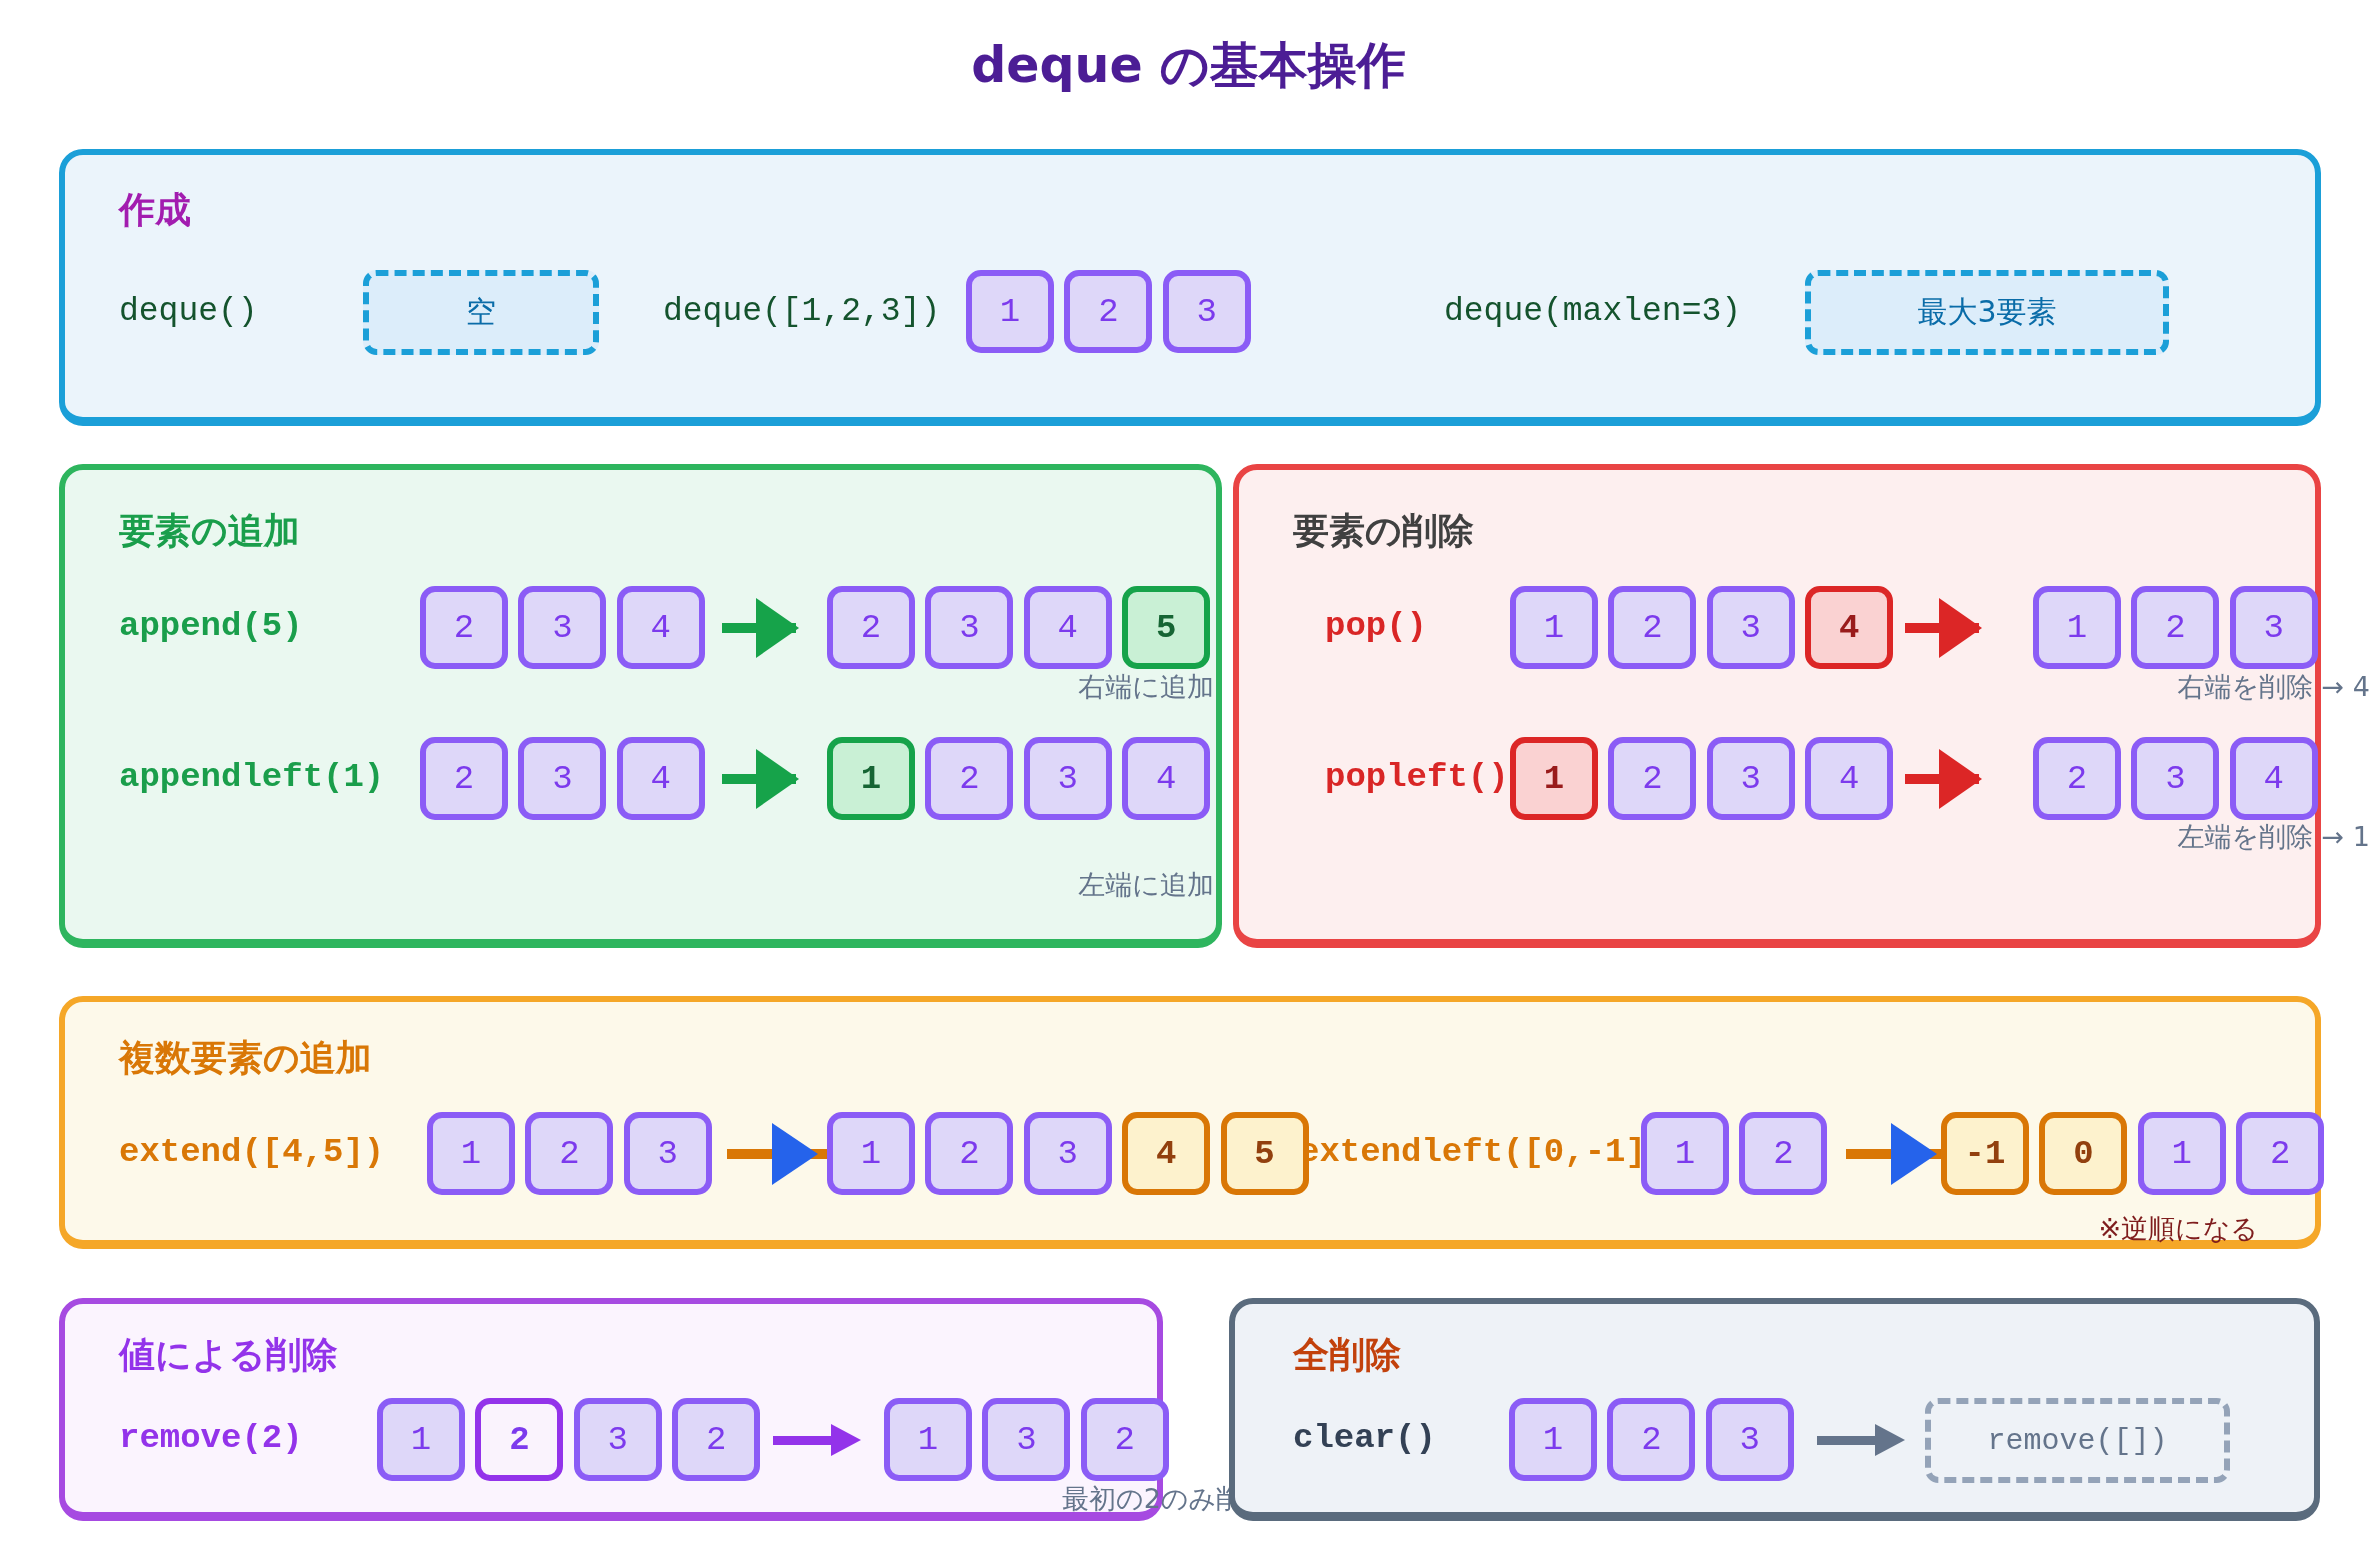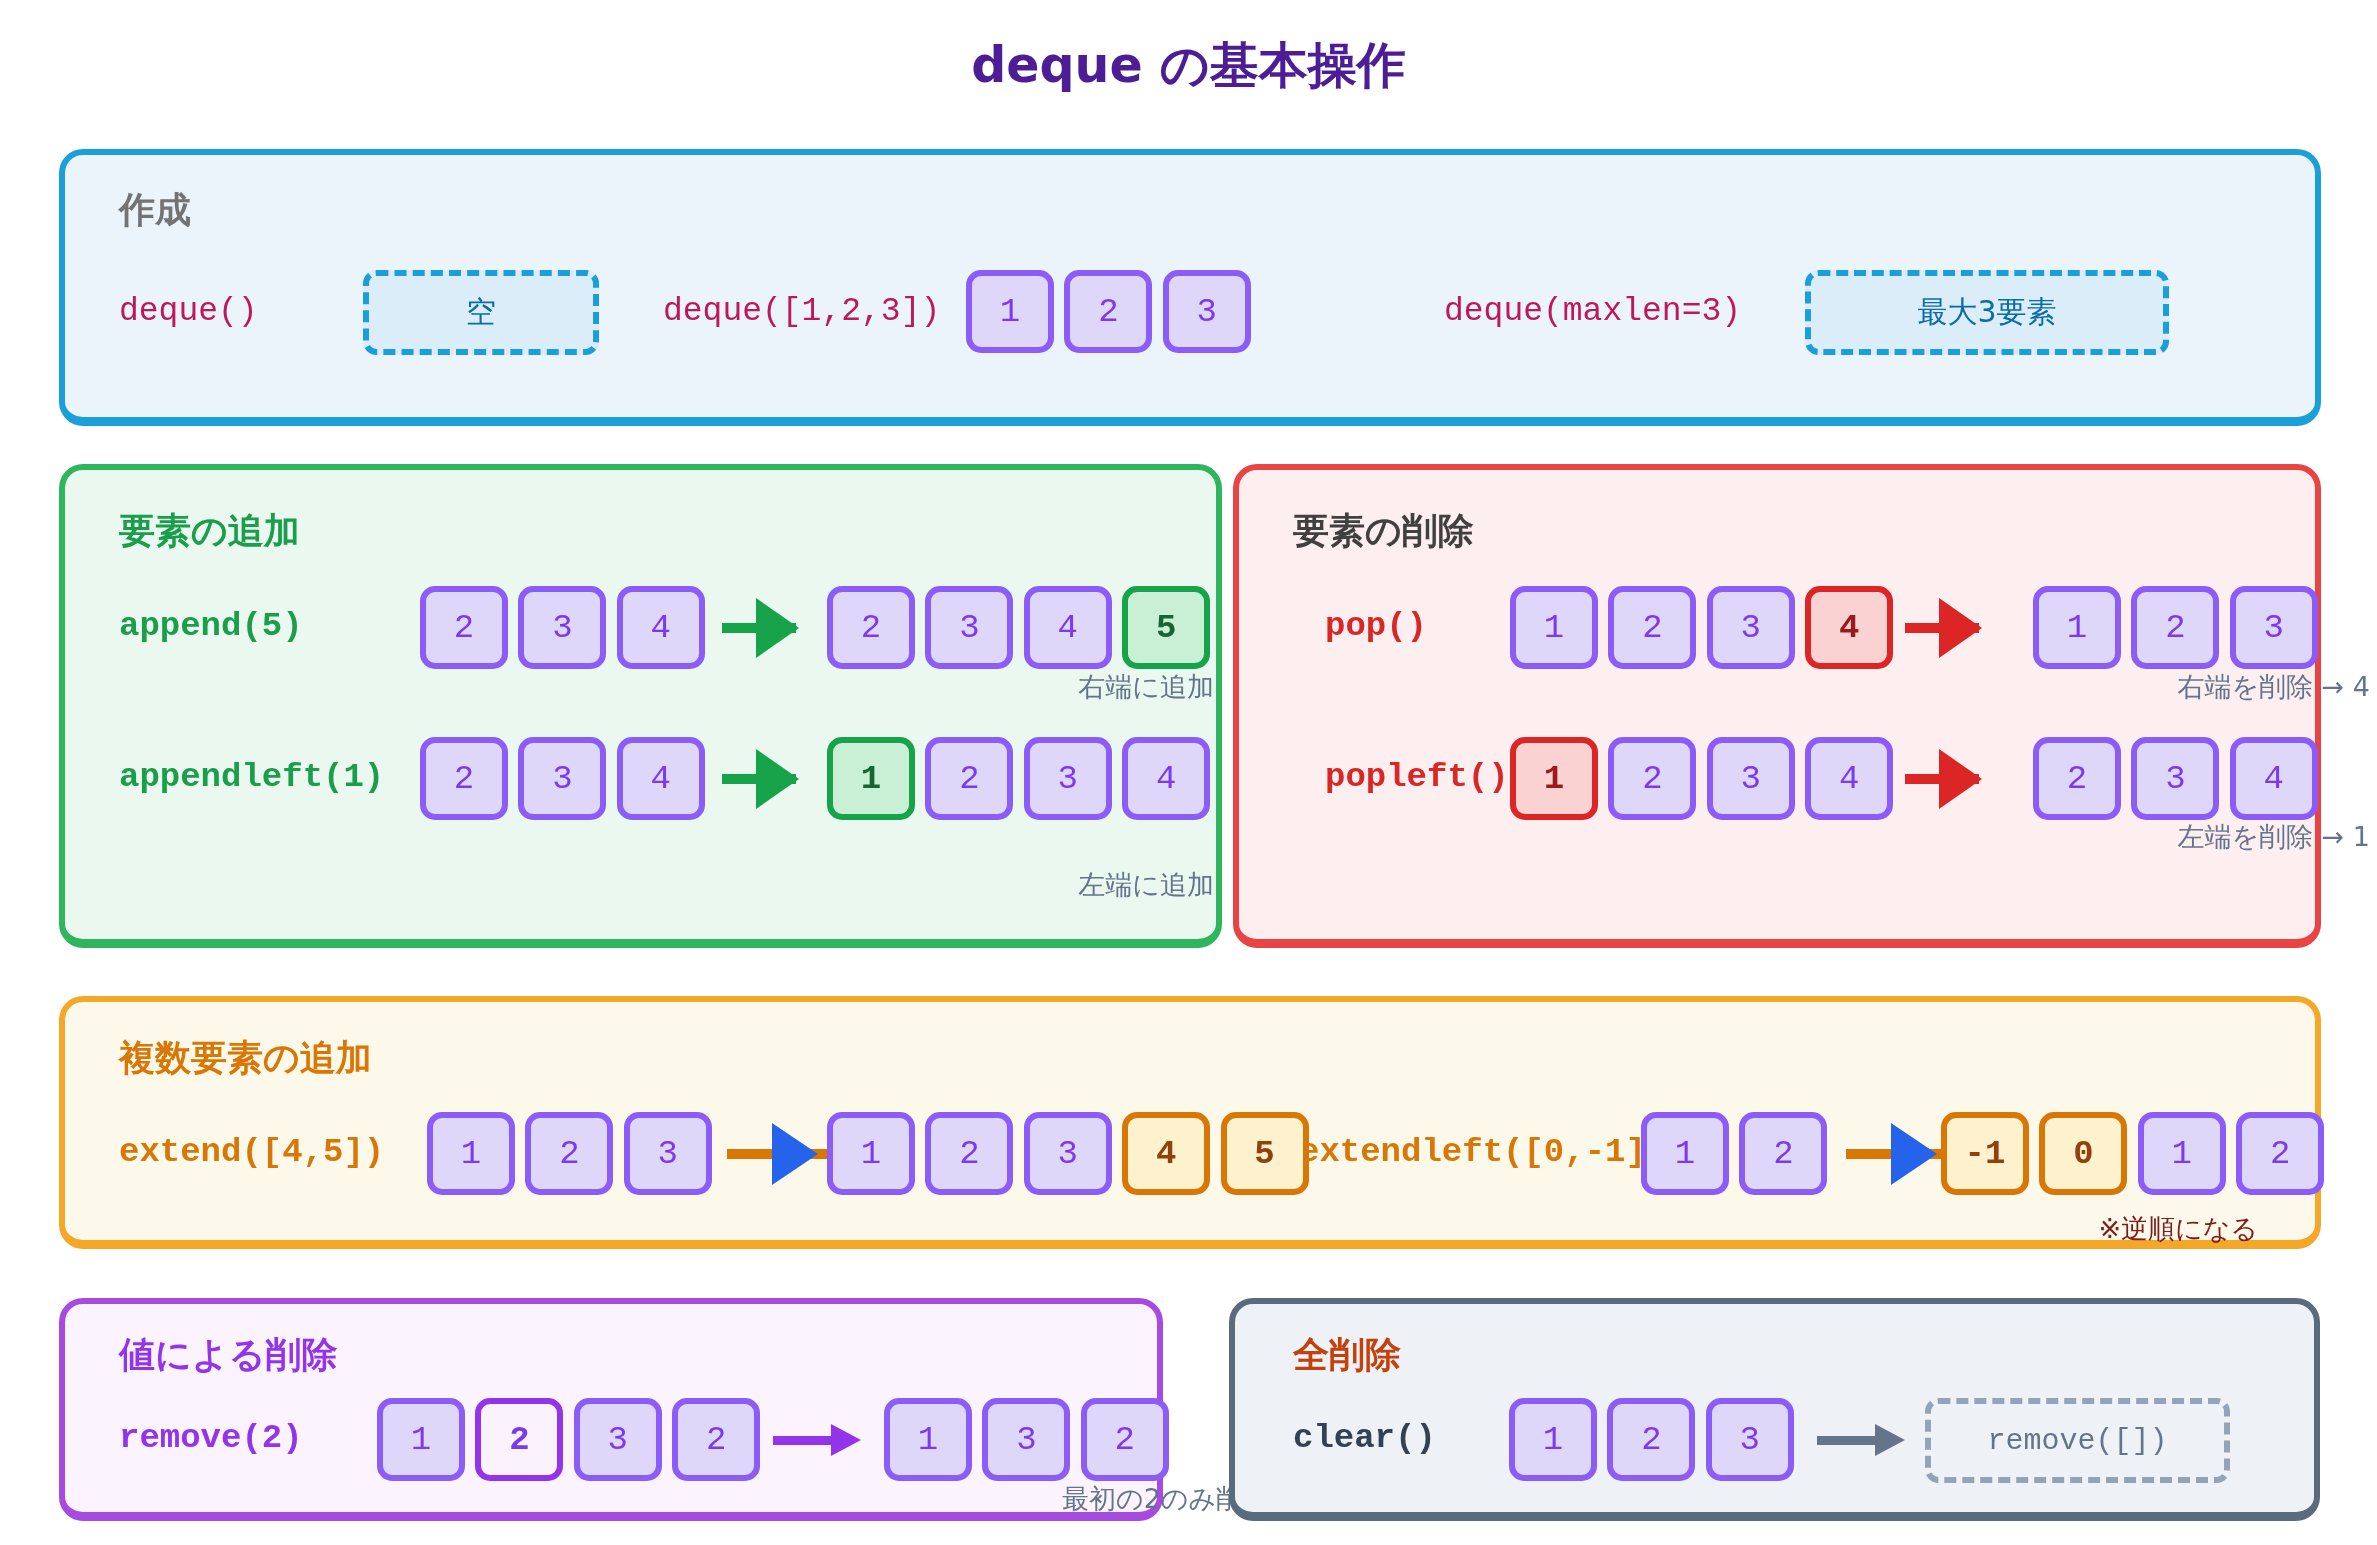--- a/index.html
+++ b/index.html
@@ -23,32 +23,32 @@
     border-radius:24px;box-sizing:border-box;z-index:0;
   }
   .box-create{left:59px;top:149px;width:2262px;height:277px;border-color:#1b9fd8;background:#ebf4fb;}
   .box-add{left:59px;top:464px;width:1163px;height:484px;border-color:#2eb55e;background:#eaf8f0;}
   .box-del{left:1233px;top:464px;width:1088px;height:484px;border-color:#e94444;background:#fdefef;}
   .box-extend{left:59px;top:996px;width:2262px;height:253px;border-color:#f5a728;background:#fdf9ea;}
   .box-rmval{left:59px;top:1298px;width:1104px;height:223px;border-color:#a64ae1;background:#fbf4fe;}
   .box-clear{left:1229px;top:1298px;width:1091px;height:223px;border-color:#5a6b7d;background:#eef2f7;z-index:2;}
 
   .hdr{position:absolute;font-size:36px;font-weight:bold;z-index:3;white-space:nowrap;}
-  .hdr-create{left:119px;top:186px;color:#737373;}
+  .hdr-create{left:119px;top:186px;color:#a21caf;}
   .hdr-add{left:119px;top:507px;color:#1a9e4b;}
   .hdr-del{left:1293px;top:507px;color:#404040;}
   .hdr-extend{left:119px;top:1034px;color:#d97706;}
   .hdr-rmval{left:119px;top:1331px;color:#9333ea;}
   .hdr-clear{left:1293px;top:1331px;color:#c2410c;}
 
   .code{
     position:absolute;font-family:"Liberation Mono","DejaVu Sans Mono",monospace;
     font-size:34px;font-weight:bold;white-space:nowrap;z-index:3;
   }
-  .code-gray{font-weight:normal;font-size:33px;color:#be185d;}
+  .code-gray{font-weight:normal;font-size:33px;color:#14532d;}
   .code-green{color:#1a9e4b;}
   .code-red{color:#d92626;margin-left:32px;}
   .code-orange{color:#d97706;}
   .code-purple{color:#9333ea;}
   .code-slate{color:#334155;}
 
   .cells{position:absolute;display:flex;gap:10.4px;z-index:4;}
   .cell{
     width:88px;height:83px;box-sizing:border-box;
     border:6px solid #8b5cf6;border-radius:15px;background:#ded7f9;

